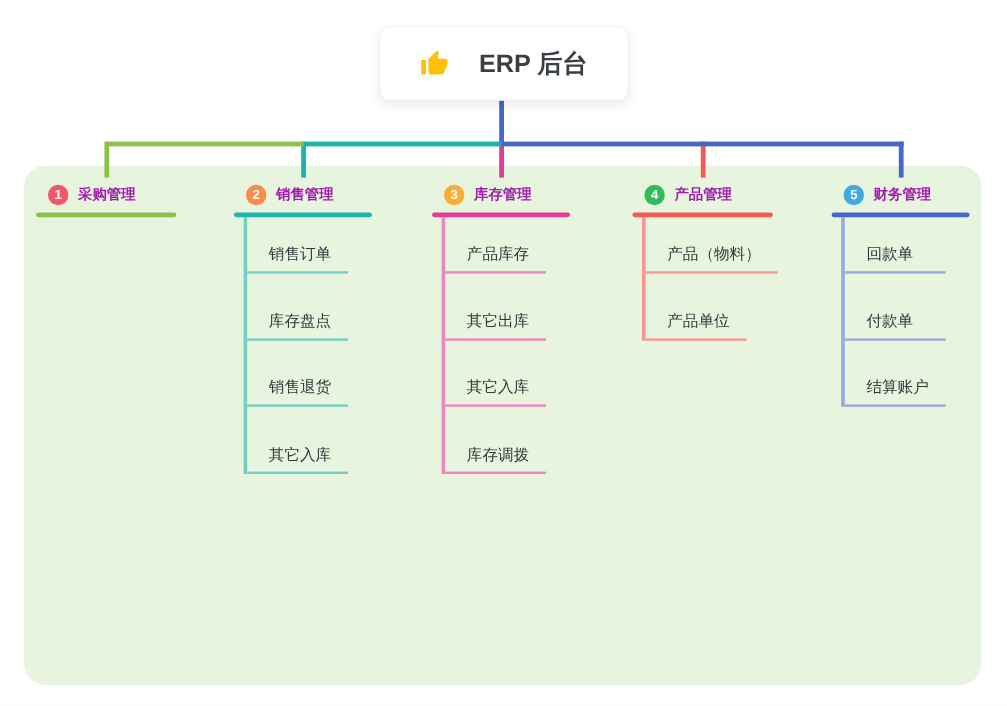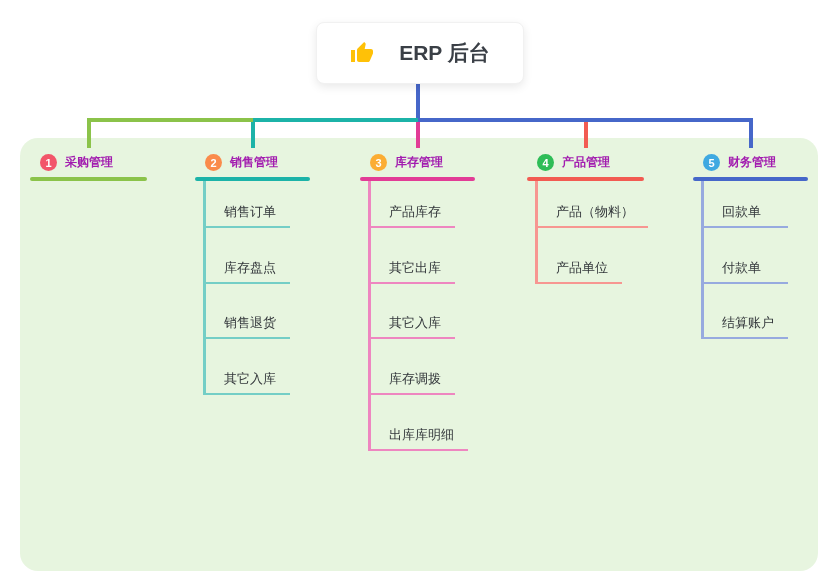--- a/index.html
+++ b/index.html
@@ -117,23 +117,20 @@
 
   <div class="child-row">
     <span class="child-label">其它入库</span>
   </div>
 
   <div class="child-row">
     <span class="child-label">库存调拨</span>
   </div>
 
 
-  <div class="child-row">
-    <span class="child-label">出库库明细</span>
-  </div>
 </div>
   </div>
 
   <div class="branch" style="left: 527px; width: 117px; --line: #F25B52; --light: #F79691; --badge: #2EBD57;">
     <div class="branch-title">
       <span class="badge">4</span>
       <span class="branch-label">产品管理</span>
     </div>
     <div class="branch-underline"></div>
     <div class="children">

